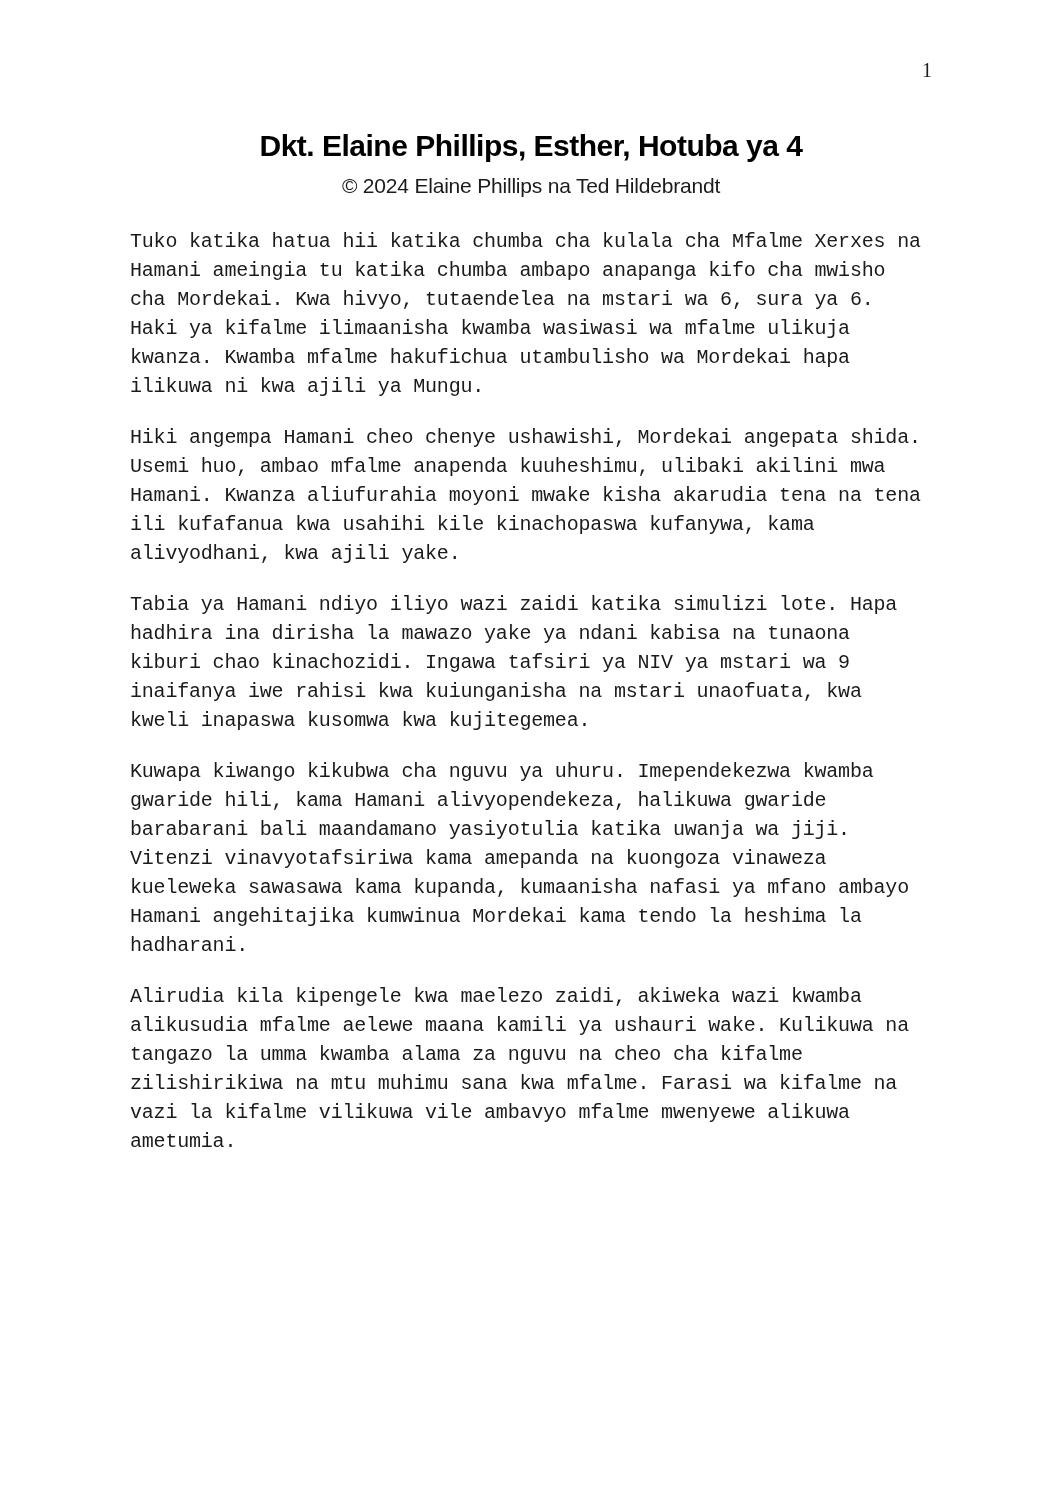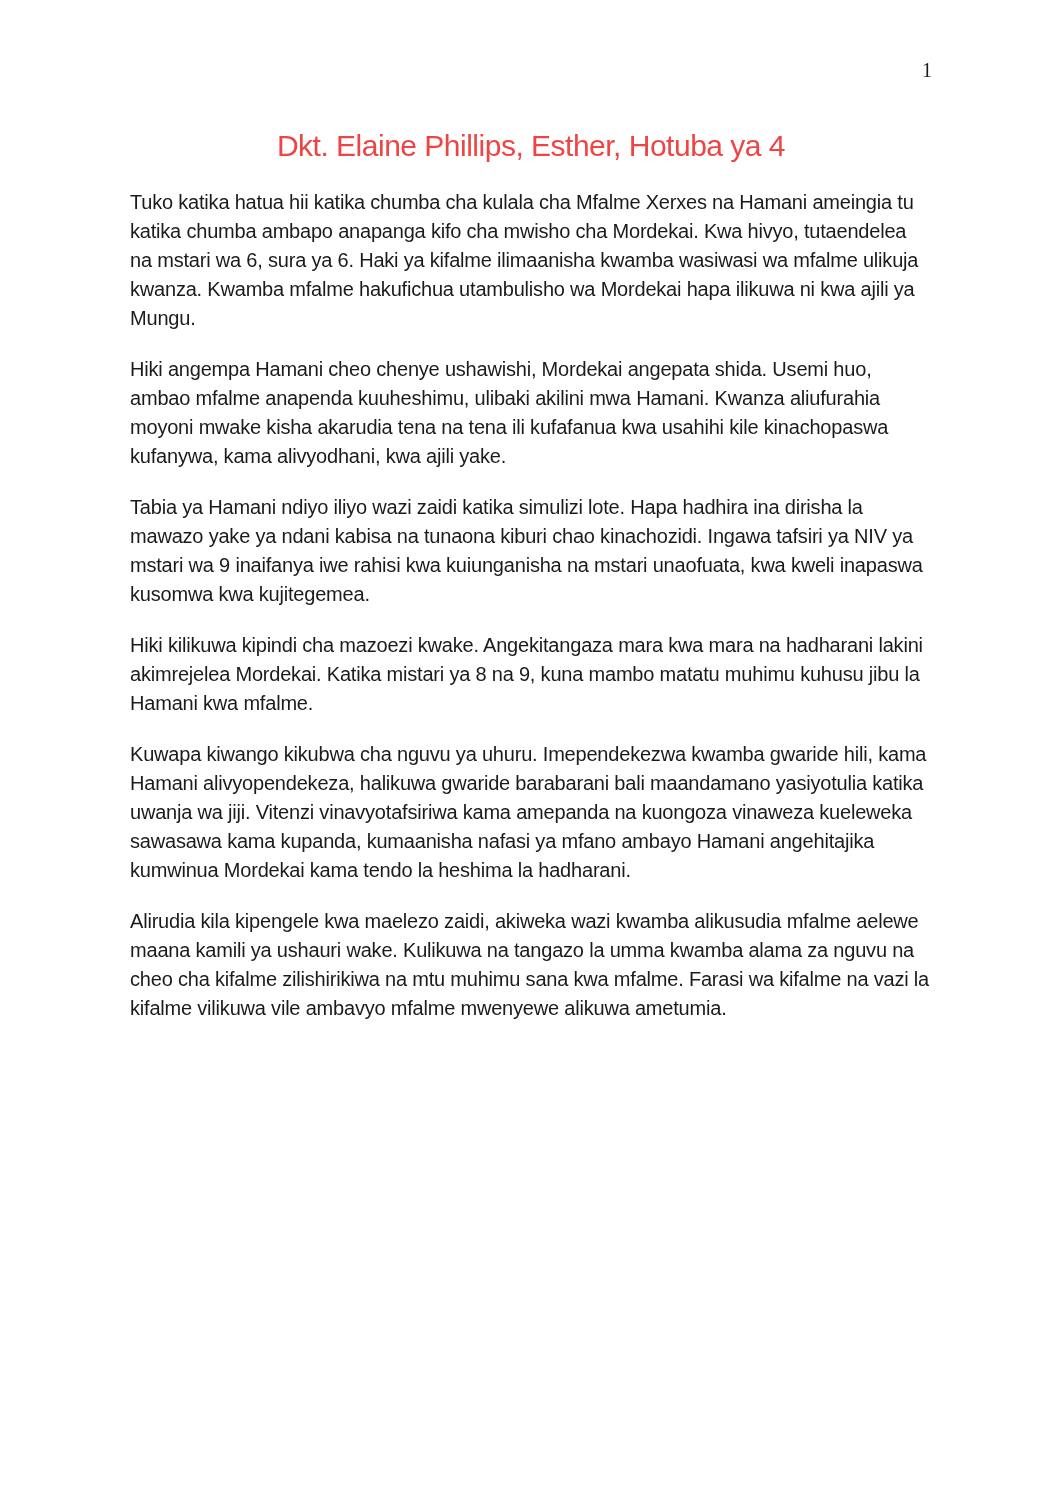--- a/index.html
+++ b/index.html
@@ -29,34 +29,35 @@
     position: absolute;
     top: 126px;
     left: 130px;
     width: 802px;
   }
   .doc-title {
     margin: 0;
     text-align: center;
     font-size: 30px;
     line-height: 40px;
-    font-weight: normal;
+    font-weight: bold;
     letter-spacing: -0.5px;
-    color: #ef4444;
+    color: #000000;
   }
   .copyright {
     margin: 6px 0 0 0;
     text-align: center;
     font-size: 21px;
     line-height: 27px;
     font-weight: normal;
     letter-spacing: -0.2px;
   }
   .body-text {
-    margin-top: 22px;
+    margin-top: 28px;
+    font-family: Liberation Mono, monospace;
   }
   .body-text p {
     margin: 0 0 22px 0;
     font-size: 20px;
     line-height: 29px;
     letter-spacing: -0.2px;
     text-align: left;
   }
 </style>
 </head>
@@ -64,24 +65,24 @@
 
 <div class="page">
 
   <div class="page-header">
     <span>1</span>
   </div>
 
   <div class="content">
     <h1 class="doc-title">Dkt. Elaine Phillips, Esther, Hotuba ya 4</h1>
 
+    <p class="copyright">© 2024 Elaine Phillips na Ted Hildebrandt</p>
 
     <div class="body-text">
       <p>Tuko katika hatua hii katika chumba cha kulala cha Mfalme Xerxes na Hamani ameingia tu katika chumba ambapo anapanga kifo cha mwisho cha Mordekai. Kwa hivyo, tutaendelea na mstari wa 6, sura ya 6. Haki ya kifalme ilimaanisha kwamba wasiwasi wa mfalme ulikuja kwanza. Kwamba mfalme hakufichua utambulisho wa Mordekai hapa ilikuwa ni kwa ajili ya Mungu.</p>
       <p>Hiki angempa Hamani cheo chenye ushawishi, Mordekai angepata shida. Usemi huo, ambao mfalme anapenda kuuheshimu, ulibaki akilini mwa Hamani. Kwanza aliufurahia moyoni mwake kisha akarudia tena na tena ili kufafanua kwa usahihi kile kinachopaswa kufanywa, kama alivyodhani, kwa ajili yake.</p>
       <p>Tabia ya Hamani ndiyo iliyo wazi zaidi katika simulizi lote. Hapa hadhira ina dirisha la mawazo yake ya ndani kabisa na tunaona kiburi chao kinachozidi. Ingawa tafsiri ya NIV ya mstari wa 9 inaifanya iwe rahisi kwa kuiunganisha na mstari unaofuata, kwa kweli inapaswa kusomwa kwa kujitegemea.</p>
-      <p>Hiki kilikuwa kipindi cha mazoezi kwake. Angekitangaza mara kwa mara na hadharani lakini akimrejelea Mordekai. Katika mistari ya 8 na 9, kuna mambo matatu muhimu kuhusu jibu la Hamani kwa mfalme.</p>
       <p>Kuwapa kiwango kikubwa cha nguvu ya uhuru. Imependekezwa kwamba gwaride hili, kama Hamani alivyopendekeza, halikuwa gwaride barabarani bali maandamano yasiyotulia katika uwanja wa jiji. Vitenzi vinavyotafsiriwa kama amepanda na kuongoza vinaweza kueleweka sawasawa kama kupanda, kumaanisha nafasi ya mfano ambayo Hamani angehitajika kumwinua Mordekai kama tendo la heshima la hadharani.</p>
       <p>Alirudia kila kipengele kwa maelezo zaidi, akiweka wazi kwamba alikusudia mfalme aelewe maana kamili ya ushauri wake. Kulikuwa na tangazo la umma kwamba alama za nguvu na cheo cha kifalme zilishirikiwa na mtu muhimu sana kwa mfalme. Farasi wa kifalme na vazi la kifalme vilikuwa vile ambavyo mfalme mwenyewe alikuwa ametumia.</p>
     </div>
   </div>
 
 </div>
 
 </body></html>

